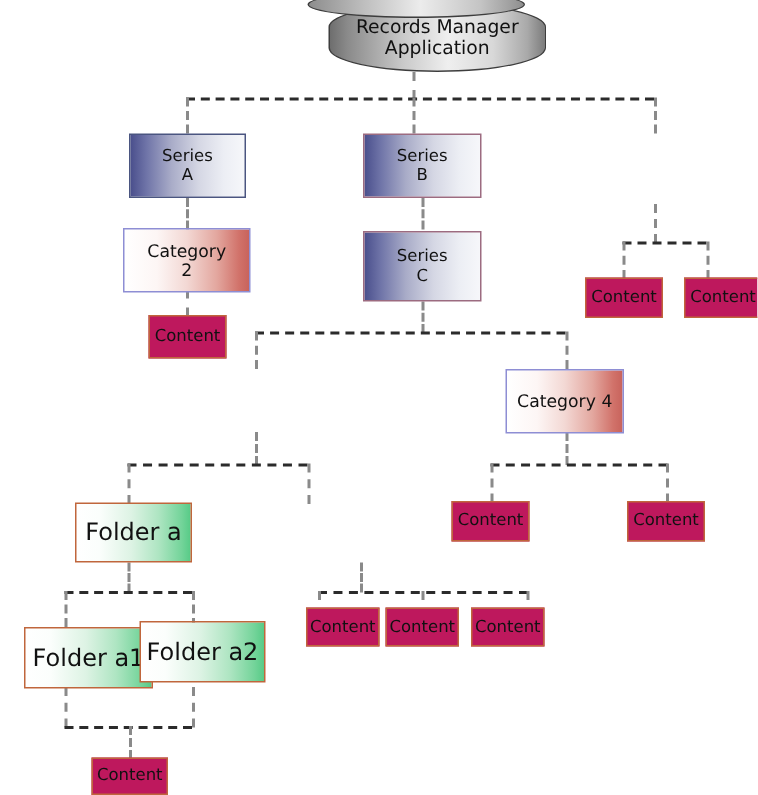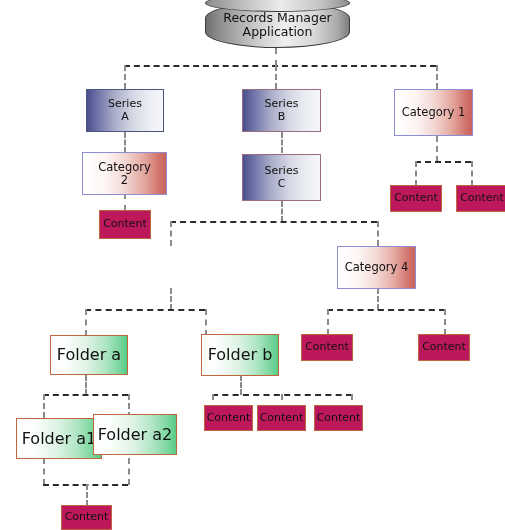--- a/index.html
+++ b/index.html
@@ -145,43 +145,41 @@
   <div class="edge-h" style="left:43px; top:484px; width:85px;"></div>
   <div class="edge-v" style="left:86px; top:484px; height:22px;"></div>
 
   <div class="edge-v" style="left:240px; top:375px; height:20px;"></div>
   <div class="edge-h" style="left:212px; top:394px; width:140px;"></div>
   <div class="edge-v" style="left:212px; top:394px; height:19px;"></div>
   <div class="edge-v" style="left:281px; top:394px; height:19px;"></div>
   <div class="edge-v" style="left:351px; top:394px; height:19px;"></div>
 
   <div class="cyl-top" style="left:205px; top:-6px; width:145px; height:18px;"></div>
-  <div class="node cyl" style="left:205px; top:2px; width:145px; height:46px;text-align:center;">Records Manager
+  <div class="node cyl" style="left:219px; top:2px; width:145px; height:46px;text-align:center;">Records Manager
 Application</div>
 
   <div class="node series series-a" style="left:86px; top:89px; width:78px; height:43px;">Series
 A</div>
 
   <div class="node series series-bc" style="left:242px; top:89px; width:79px; height:43px;">Series
 B</div>
 
   <div class="node series series-bc" style="left:242px; top:154px; width:79px; height:47px;">Series
 C</div>
 
-  <div class="node category" style="left:394px; top:89px; width:79px; height:47px;">Category 1</div>
 
   <div class="node category" style="left:82px; top:152px; width:85px; height:43px;">Category
 2</div>
 
 
   <div class="node category" style="left:337px; top:246px; width:79px; height:43px;">Category 4</div>
 
   <div class="node folder" style="left:50px; top:335px; width:78px; height:40px;">Folder a</div>
 
-  <div class="node folder" style="left:201px; top:334px; width:78px; height:42px;">Folder b</div>
 
   <div class="node folder" style="left:16px; top:418px; width:86px; height:41px;">Folder a1</div>
 
   <div class="node folder" style="left:93px; top:414px; width:84px; height:41px;">Folder a2</div>
 
   <div class="node content-box" style="left:390px; top:185px; width:52px; height:27px;">Content</div>
 
   <div class="node content-box" style="left:456px; top:185px; width:52px; height:27px;">Content</div>
 
   <div class="node content-box" style="left:99px; top:210px; width:52px; height:29px;">Content</div>

